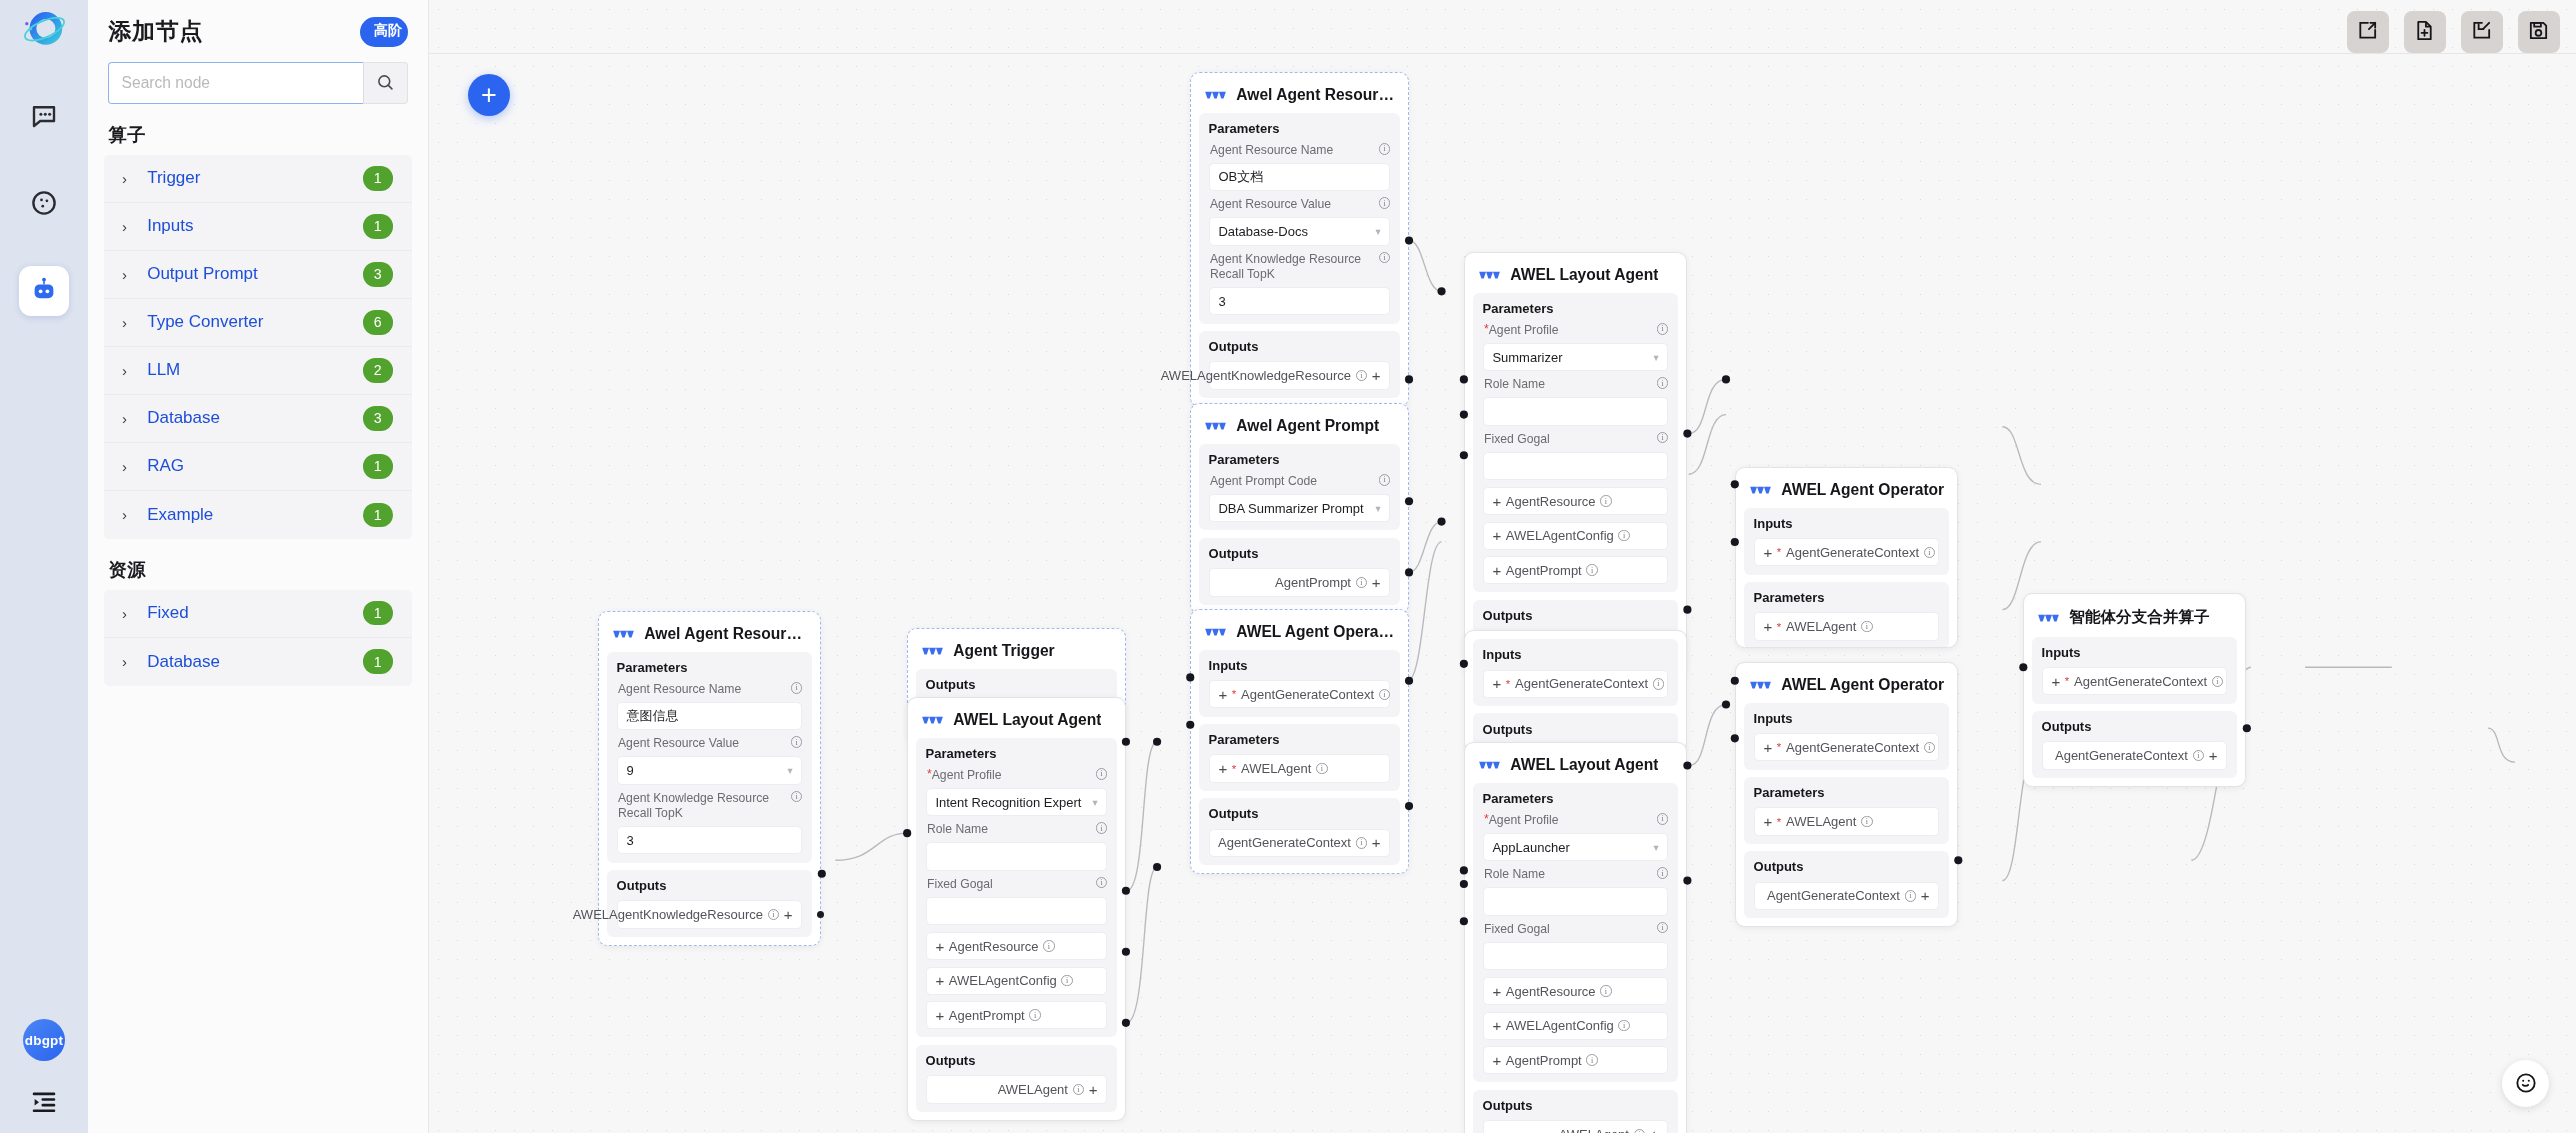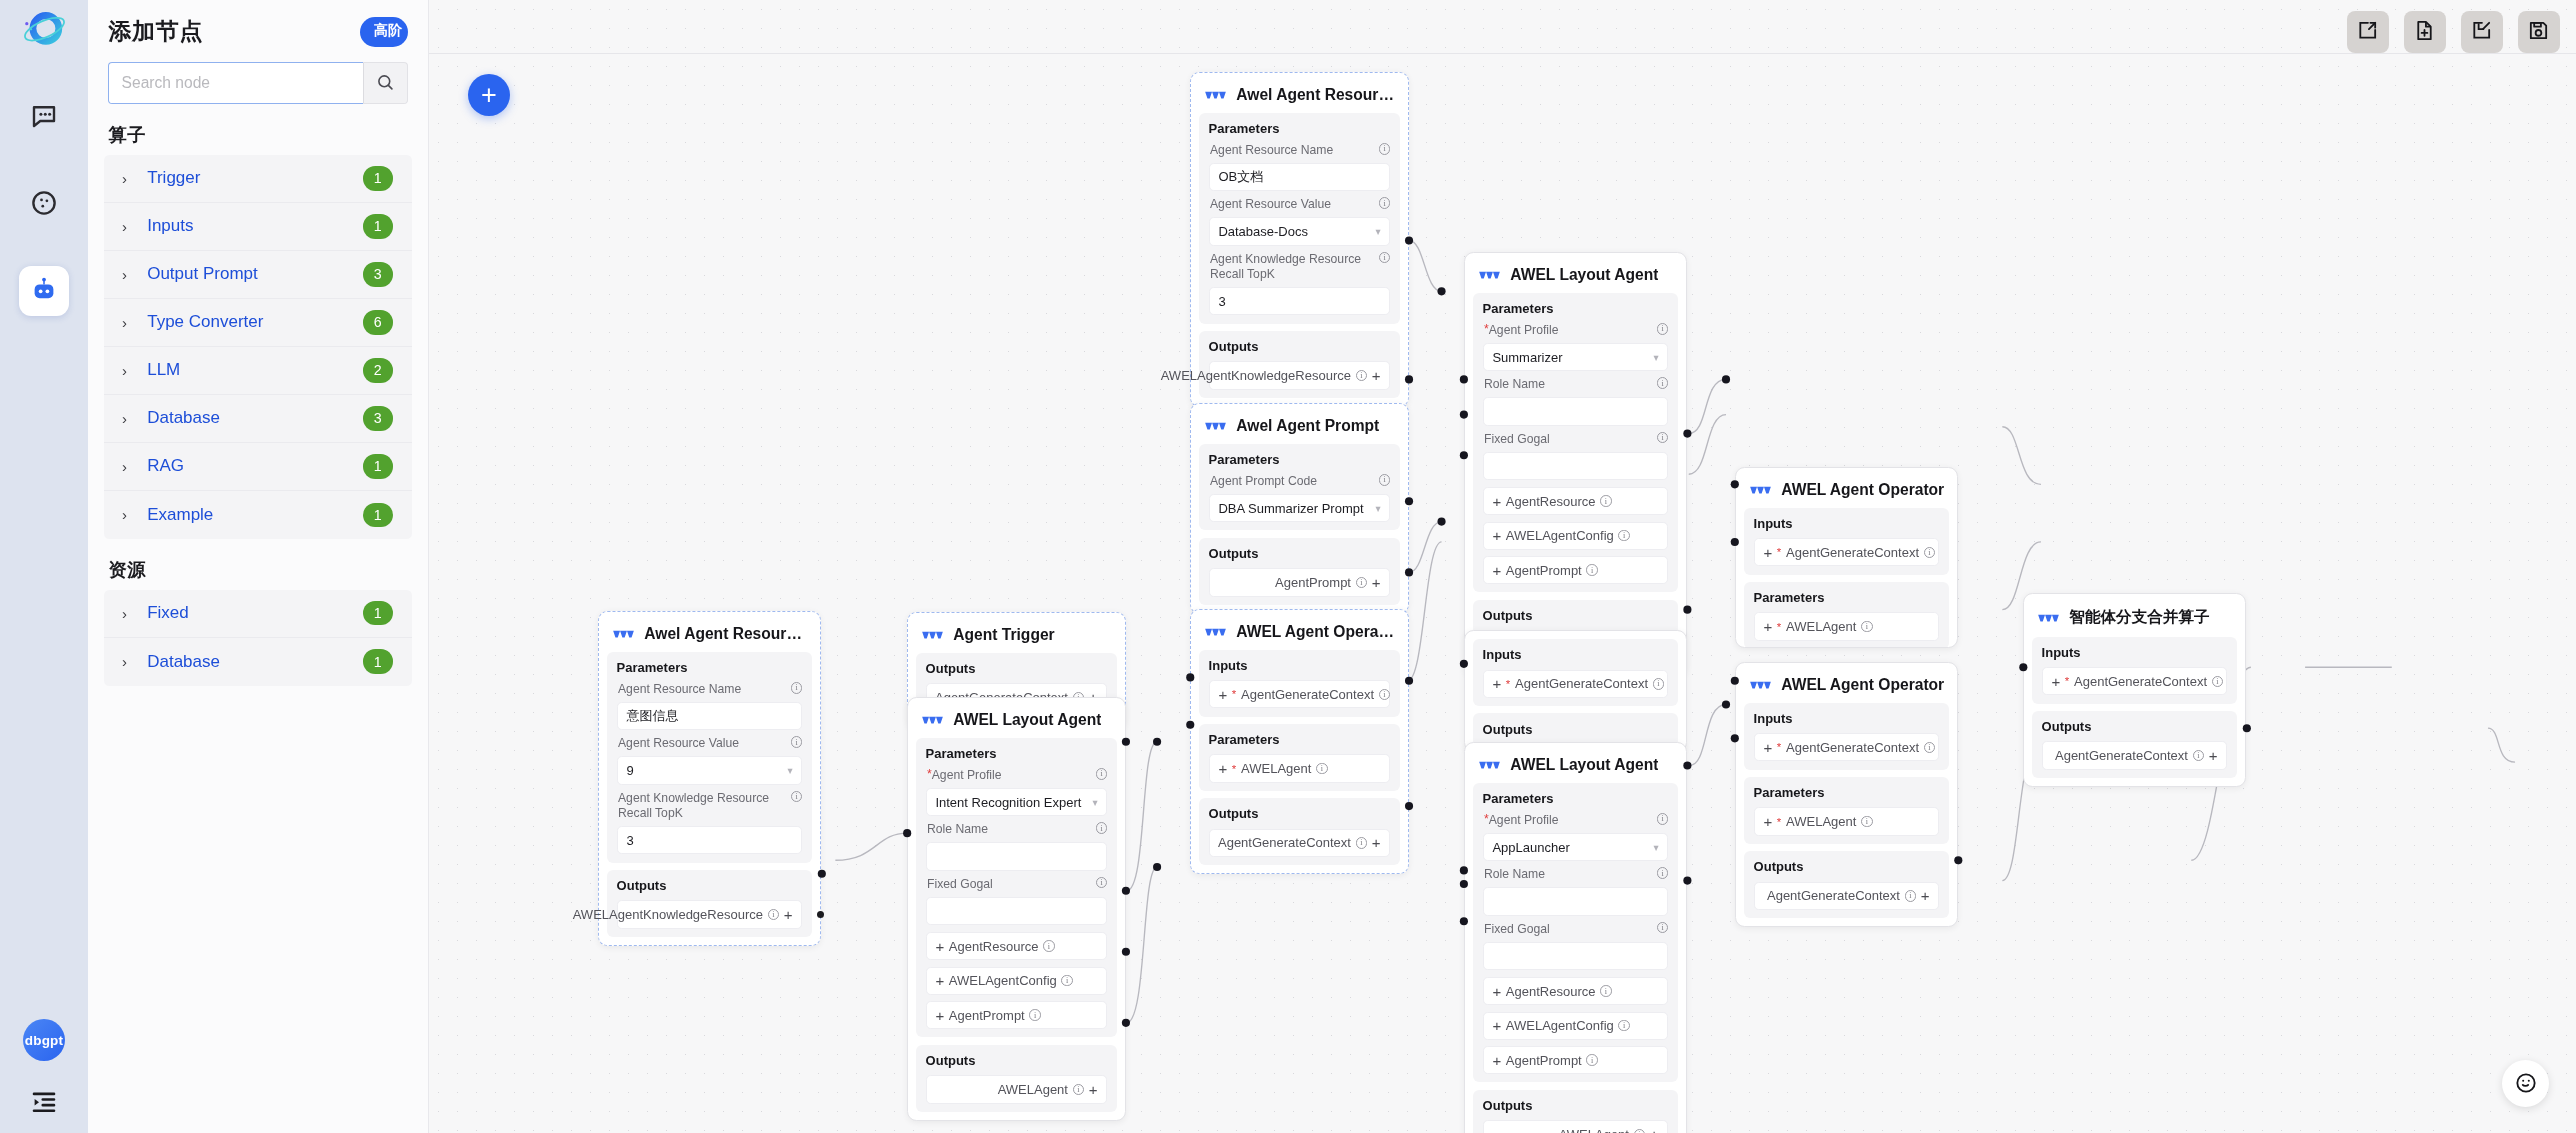--- a/index.html
+++ b/index.html
@@ -399,21 +399,21 @@
         <div class="sect-title">Outputs</div>
         <div class="port-row out">
           <span>AWELAgentKnowledgeResource</span>
           <i class="info-i">i</i>
           <span class="plus-g">+</span>
           <span class="dot r" style="top:auto;"></span>
         </div>
       </div>
     </div>
 
-    <div class="node sel" style="left:478px; top:612px; width:219px;">
+    <div class="node sel" style="left:478px; top:628px; width:219px;">
       <div class="node-head">
         <span class="node-logo">
           <svg viewBox="0 0 40 20" width="23" height="12.2">
               <path d="M2 4h12l-4 12H6zM14 4h12l-4 12h-4zM26 4h12l-4 12h-4z" fill="#3a6df0"></path>
             </svg>
         </span>
         <span class="node-title">Agent Trigger</span>
       </div>
       <div class="sect">
         <div class="sect-title">Outputs</div>

